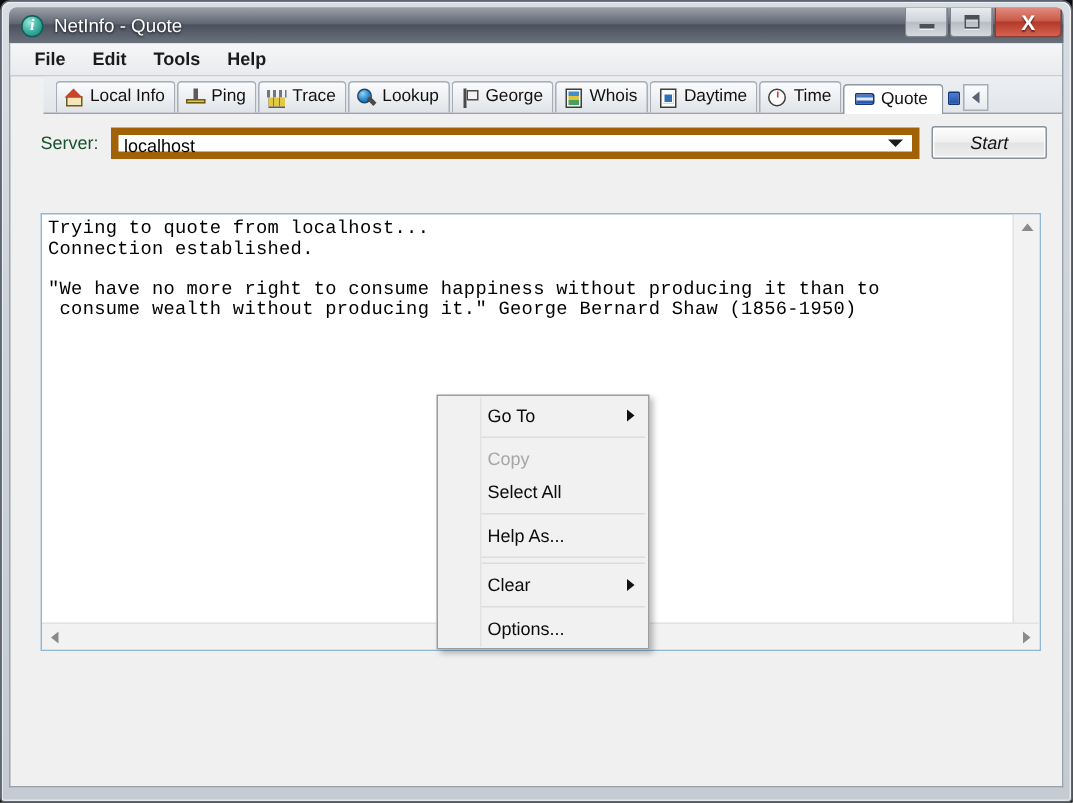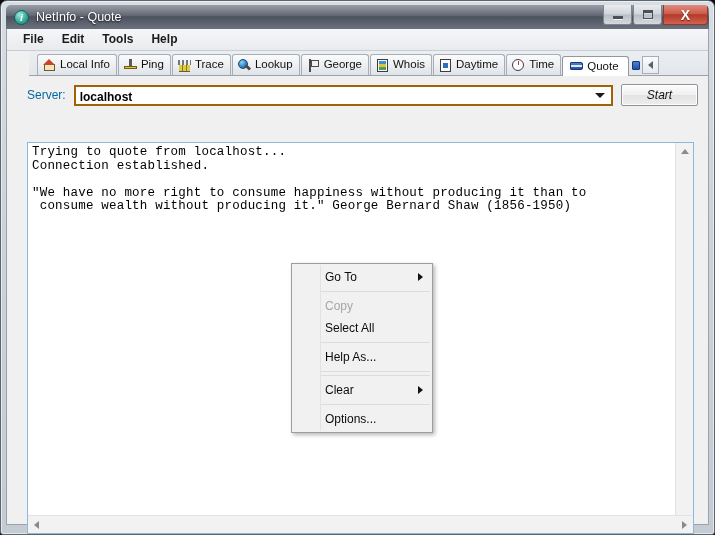--- a/index.html
+++ b/index.html
@@ -313,34 +313,33 @@
   }
 
   
   #serverrow {
     display: flex;
     align-items: center;
     padding: 8px 10px 7px 20px;
     gap: 8px;
   }
   #server-label {
-    font-size: 12px; color: #0369a1;
+    font-size: 12px; color: #14532d;
     white-space: nowrap;
   }
   #server-combo {
     flex: 1;
     height: 21px;
     background: #ffffff;
-    border: 2px solid #a16207;
-    box-sizing: border-box;
-    display: flex;
-    align-items: flex-end;
+    border: 5px solid #a16207;
+    box-sizing: border-box;
+    display: flex;
+    align-items: flex-start;
     position: relative;
     padding-left: 4px;
-    font-weight: bold;
   }
   #server-value {
     font-size: 12px;
     color: #000;
     font-family: "Liberation Sans", sans-serif;
   }
   #combo-arrow {
     position: absolute;
     right: 6px; top: 50%;
     margin-top: -2px;
@@ -359,21 +358,21 @@
     color: #111;
     display: flex; align-items: center; justify-content: center;
     box-shadow: inset 0 0 0 1px rgba(255,255,255,0.85);
     font-style: italic;
   }
 
   
   #console-wrap {
     position: absolute;
     left: 20px; top: 113px;
-    width: 667px; height: 392px;
+    width: 667px; height: 292px;
     border: 1px solid #8fb8d8;
     box-sizing: border-box;
     background: #ffffff;
     overflow: hidden;
   }
   #console-text {
     position: absolute;
     left: 4px; top: 3px;
     right: 19px;
     font-family: "Liberation Mono", monospace;

